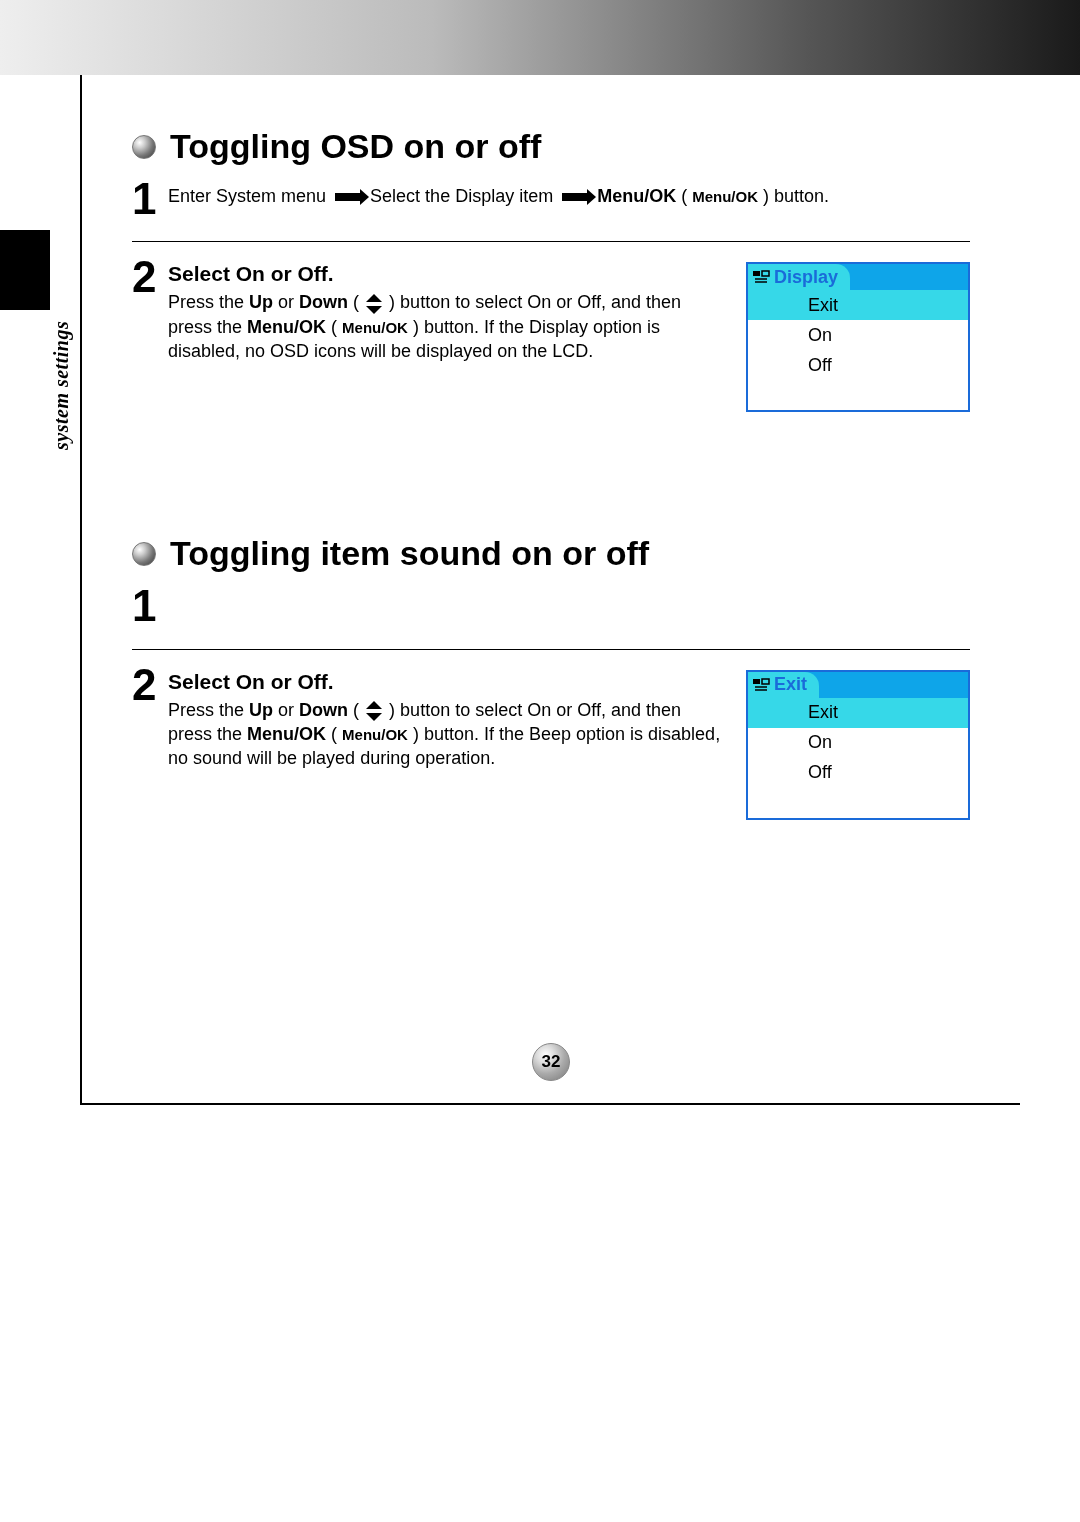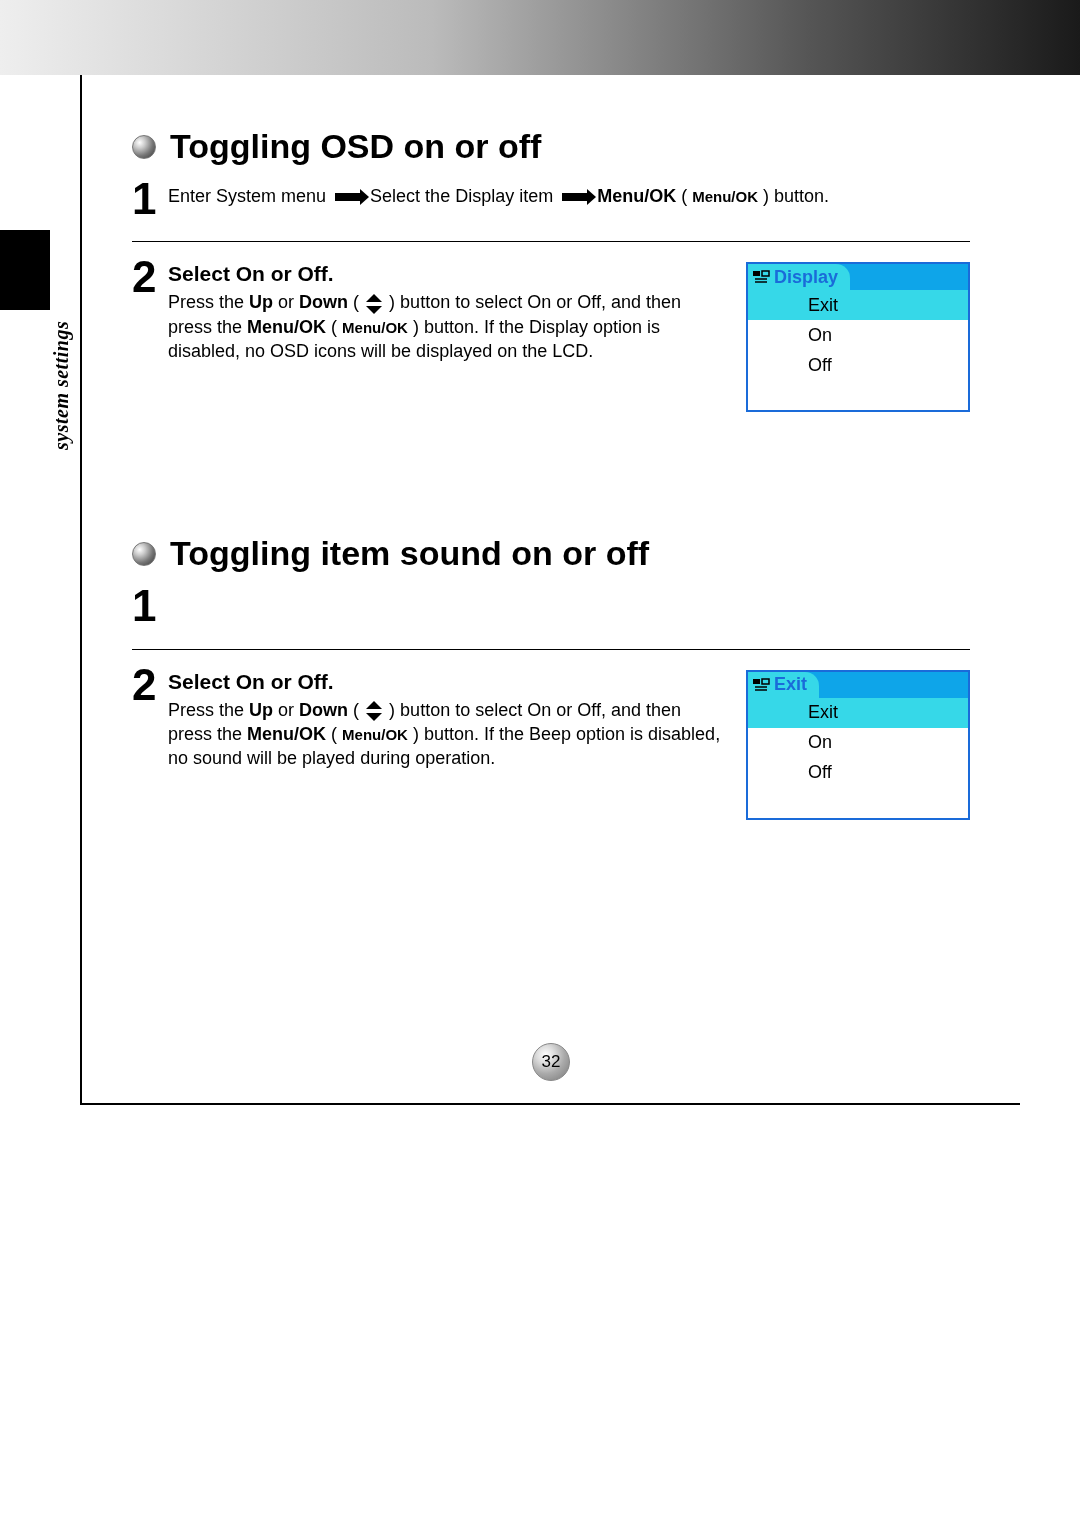--- a/index.html
+++ b/index.html
@@ -207,21 +207,21 @@
     bottom: 22px;
     left: 50%;
     transform: translateX(-50%);
     width: 36px;
     height: 36px;
     background: radial-gradient(circle at 35% 30%, #fff 0%, #ddd 25%, #aaa 55%, #777 100%);
     border-radius: 50%;
     display: flex;
     align-items: center;
     justify-content: center;
-    font-weight: normal;
+    font-weight: bold;
     font-size: 17px;
     border: 1px solid #888;
   }
   .section-gap {
     height: 110px;
   }
 </style>
 </head>
 <body>
 

